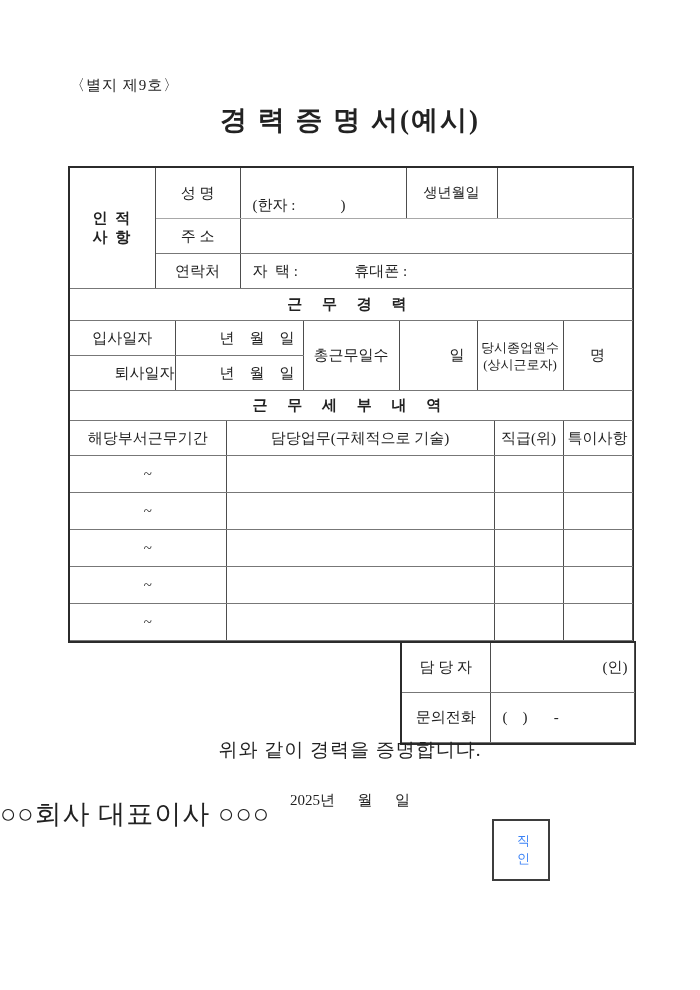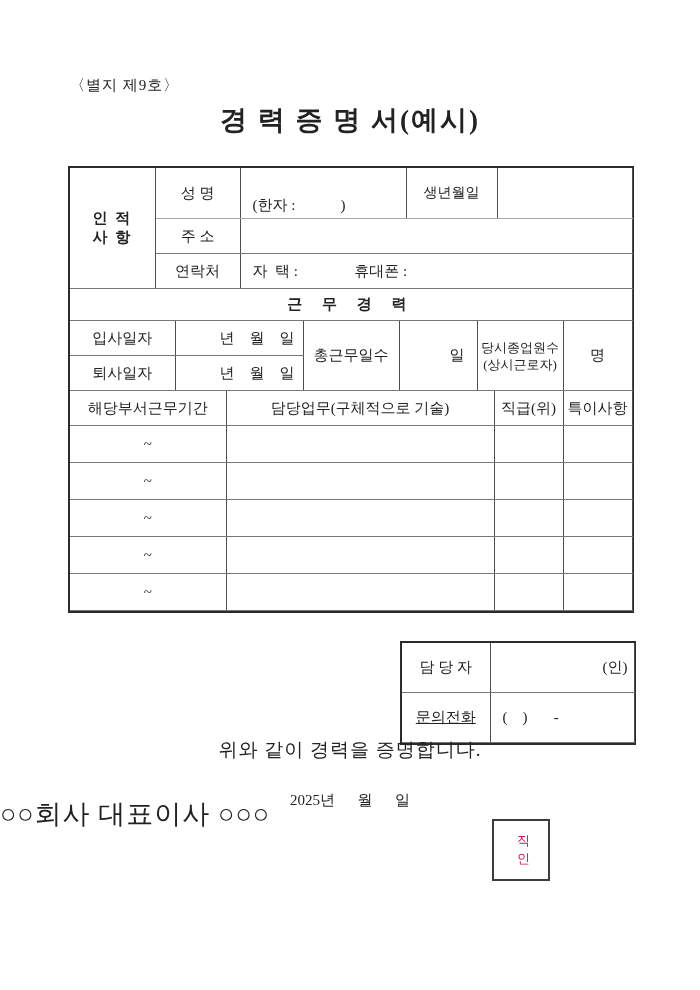--- a/index.html
+++ b/index.html
@@ -106,34 +106,37 @@
       <td class="cell-right pre" style="padding-right:8px;">년    월    일</td>
       <td rowspan="2">총근무일수</td>
       <td rowspan="2" class="cell-right" style="padding-right:12px;">일</td>
       <td rowspan="2" class="fs13">
         <div>당시종업원수</div>
         <div>(상시근로자)</div>
       </td>
       <td rowspan="2" class="last">명</td>
     </tr>
     <tr>
-      <td style="height:34px;">퇴사일자</td>
+      <td style="height:34px;text-align:right;">퇴사일자</td>
       <td class="cell-right pre" style="padding-right:8px;">년    월    일</td>
     </tr>
   </tbody>
     </table>
 
   <table>
     <colgroup>
         <col style="width:156px">
         <col style="width:268px">
         <col style="width:69px">
         <col style="width:69px">
       </colgroup>
     <tbody>
+        <tr>
+      <td colspan="4" class="last sec-header" style="height:29px;">근 무 세 부 내 역</td>
+    </tr>
     <tr>
       <td style="height:34px;">해당부서근무기간</td>
       <td>담당업무(구체적으로 기술)</td>
       <td>직급(위)</td>
       <td class="last">특이사항</td>
     </tr>
     <tr>
       <td style="height:36px;">~</td>
       <td></td>
       <td></td>
@@ -172,28 +175,28 @@
     <colgroup>
         <col style="width:88px">
         <col style="width:144px">
       </colgroup>
     <tbody>
         <tr>
       <td style="height:25px;">담 당 자</td>
       <td class="last cell-right" style="padding-right:6px;">(인)</td>
     </tr>
     <tr class="no-bb">
-      <td style="height:25px;text-decoration:underline;">문의전화</td>
+      <td style="height:25px;">문의전화</td>
       <td class="last cell-left pre" style="padding-left:6px;">(    )       -</td>
     </tr>
   </tbody>
     </table>
 </div>
 
 <div class="abs" id="statement">위와 같이 경력을 증명합니다.</div>
 
 <div class="abs pre" id="date-line">2025년      월      일</div>
 
 <div class="abs" id="company-line">○○회사 대표이사 ○○○</div>
 
-<div class="abs" id="seal-box" style="color: #be185d; padding-left: 23px;">
+<div class="abs" id="seal-box" style="color: #3b82f6; padding-left: 23px;">
   <span>직 인</span>
 </div>
 
 </body></html>

